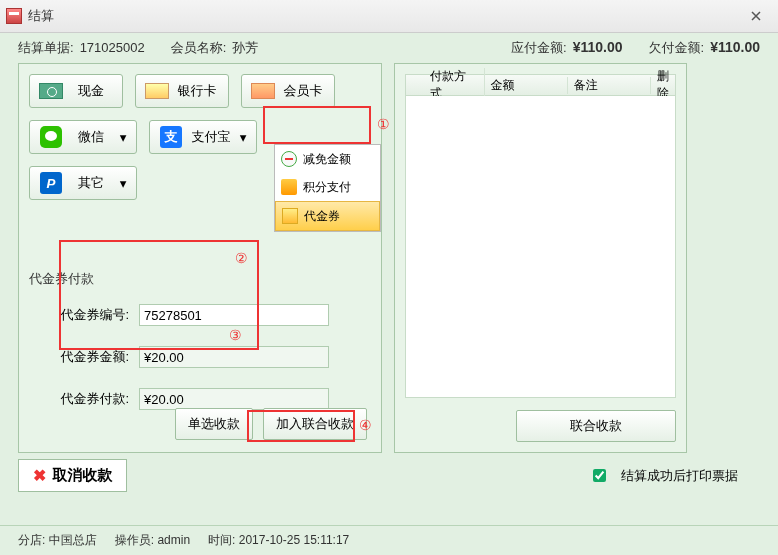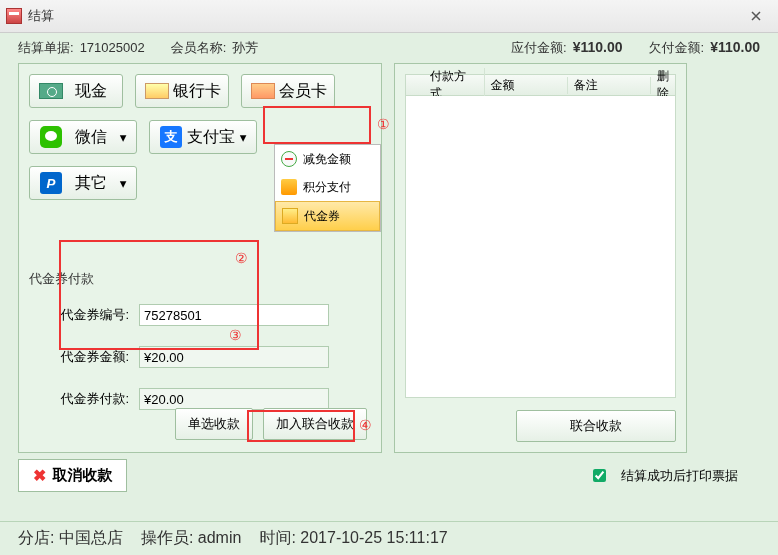--- a/index.html
+++ b/index.html
@@ -22,21 +22,21 @@
 
 .main { display: flex; padding: 6px 18px; gap: 12px; }
 .left-panel, .right-panel { border: 1px solid #a7c6a7; background: #e8f4e8; padding: 10px; }
 .left-panel { width: 364px; height: 390px; position: relative; }
 .right-panel { width: 293px; height: 390px; display: flex; flex-direction: column; }
 
 
 .pay-grid { display: flex; flex-wrap: wrap; gap: 12px; }
 .pay-btn { display: flex; align-items: center; background: linear-gradient(#fff,#e6f0e6); border: 1px solid #9fbf9f; border-radius: 3px; height: 34px; padding: 0 6px; cursor: pointer; }
 .pay-btn .icon-slot { width: 30px; height: 22px; display: flex; align-items: center; justify-content: center; }
-.pay-btn .label { width: 50px; text-align: center; font-size: 16px; }
+.pay-btn .label { width: 50px; text-align: center; font-size: 13px; }
 .pay-btn .arrow { width: 14px; display: flex; justify-content: center; }
 .cash-ic { width:24px; height:16px; background:#5a8; border:1px solid #386; position:relative; }
 .cash-ic::after{ content:"";position:absolute;width:8px;height:8px;border:1px solid #fff;border-radius:50%;top:3px;left:7px;}
 .bank-ic { width:24px;height:16px;background:linear-gradient(#ffa,#fc6);border:1px solid #c96;}
 .member-ic{width:24px;height:16px;background:linear-gradient(#fc8,#f96);border:1px solid #d85;}
 .wechat-ic{width:22px;height:22px;border-radius:5px;background:#2dc100;position:relative;}
 .wechat-ic::after{content:"";position:absolute;width:12px;height:10px;background:#fff;border-radius:50%;top:5px;left:5px;}
 .alipay-ic{width:22px;height:22px;border-radius:3px;background:#1677ff;color:#fff;font-size:13px;display:flex;align-items:center;justify-content:center;font-weight:bold;}
 .other-ic{width:22px;height:22px;border-radius:3px;background:#0066cc;color:#fff;display:flex;align-items:center;justify-content:center;font-weight:bold;font-style:italic;}
 
@@ -78,21 +78,21 @@
 
 
 .cancel-area { padding: 0 18px; display:flex; align-items:center; }
 .cancel-btn { border:1px solid #9fbf9f; background:#fff; padding:6px 14px; font-size:15px; font-weight:bold; display:flex; align-items:center; gap:6px; cursor:pointer; }
 .x-icon { color:#e33; font-size:16px; font-weight:bold; }
 
 .print-check { margin-left:auto; display:flex; align-items:center; font-size:13px; padding-right:22px; gap:12px;}
 .print-check input { accent-color:#1a6; }
 
 
-.status { position:absolute; bottom:0; left:0; right:0; border-top:1px solid #b8d4b8; padding:6px 18px; font-size:16px; color:#333; display:flex; gap:18px; }
+.status { position:absolute; bottom:0; left:0; right:0; border-top:1px solid #b8d4b8; padding:6px 18px; font-size:12px; color:#333; display:flex; gap:18px; }
 </style>
 </head>
 <body>
 
 <div class="titlebar">
   <div class="app-icon"></div>
   <span class="title-text">结算</span>
   <div class="spacer"></div>
   <div class="close">
     <svg viewBox="0 0 10 10">

